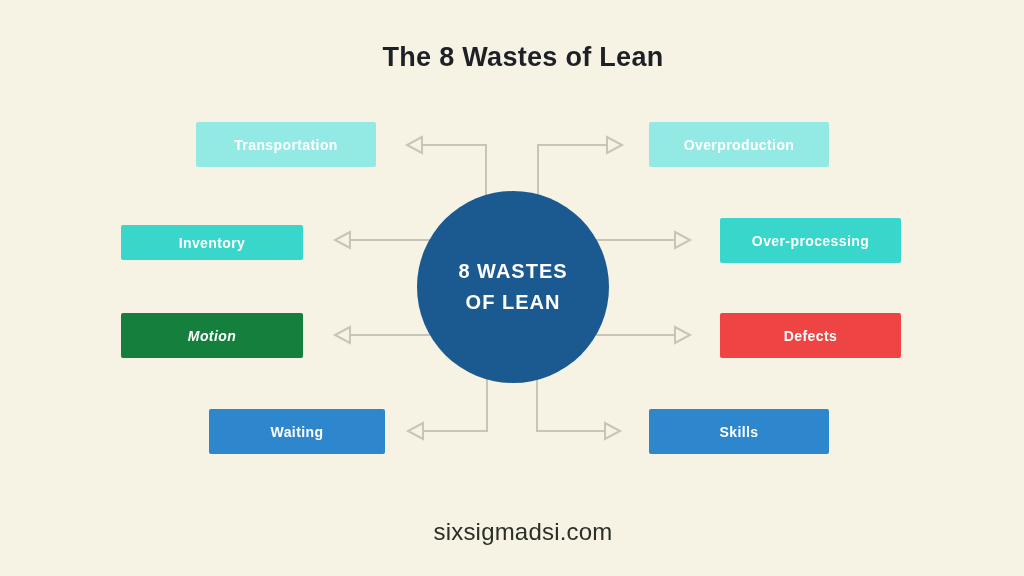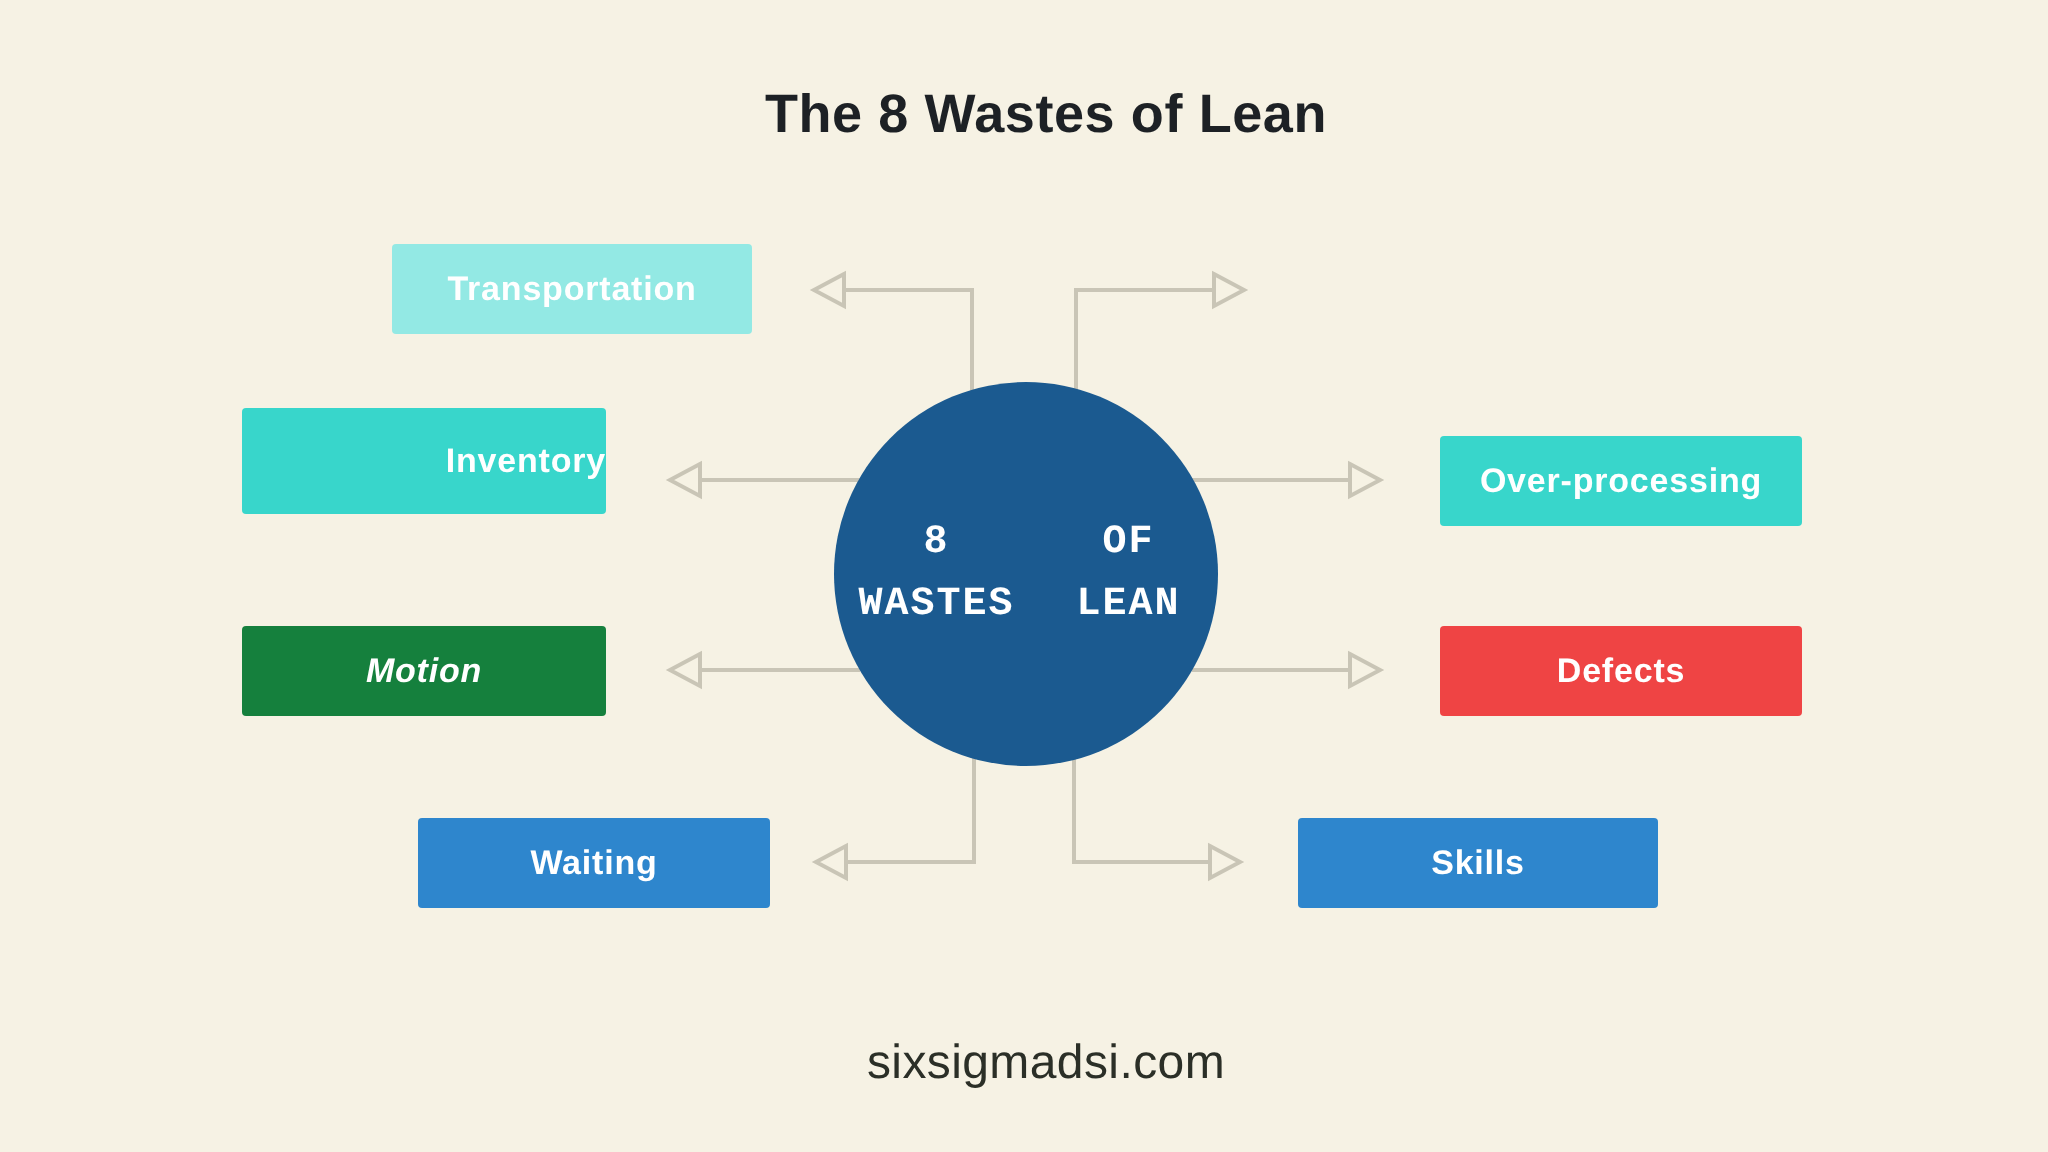--- a/index.html
+++ b/index.html
@@ -31,46 +31,45 @@
   .connectors path{
     stroke:var(--arrow,#c9c5b6);
     stroke-width:2;
     fill:none;
     stroke-linejoin:miter;
   }
   .node{
     position:absolute;
     display:flex;align-items:center;justify-content:center;
     color:var(--node_text,#ffffff);
-    font-size:17px;font-weight:700;
+    font-size:14px;font-weight:700;
     letter-spacing:.4px;
     border-radius:2px;
   }
   .pos-0{left:196px;top:122px;width:180px;height:45px;}
   .pos-1{left:649px;top:122px;width:180px;height:45px;}
-  .pos-2{left:121px;top:204px;width:182px;height:53px;justify-content:flex-end;}
+  .pos-2{left:121px;top:225px;width:182px;height:35px;}
   .pos-3{left:720px;top:218px;width:181px;height:45px;}
   .pos-4{left:121px;top:313px;width:182px;height:45px;}
   .pos-5{left:720px;top:313px;width:181px;height:45px;}
   .pos-6{left:209px;top:409px;width:176px;height:45px;}
   .pos-7{left:649px;top:409px;width:180px;height:45px;}
   .center-circle{
     position:absolute;
     left:417px;top:191px;
     width:192px;height:192px;
     border-radius:50%;
     background:var(--center_circle,#1b5a90);
-    display:flex;flex-direction:row;
+    display:flex;flex-direction:column;
     align-items:center;justify-content:center;
     color:var(--center_text,#ffffff);
     font-size:20px;font-weight:700;
     letter-spacing:1px;
     line-height:1.55;
     text-align:center;
-    font-family:Liberation Mono, monospace;
   }
   .footer{
     position:absolute;
     top:518px;left:0;width:100%;
     text-align:center;
     font-size:24px;
     font-weight:500;
     color:var(--footer_text,#2b2f27);
     letter-spacing:.2px;
   }
@@ -89,20 +88,23 @@
     <path d="M596 240 H675 M675 232 L690 240 L675 248 Z"></path>
     <path d="M430 335 H350 M350 327 L335 335 L350 343 Z"></path>
     <path d="M596 335 H675 M675 327 L690 335 L675 343 Z"></path>
     <path d="M487 378 V431 H423 M423 423 L408 431 L423 439 Z"></path>
     <path d="M537 378 V431 H605 M605 423 L620 431 L605 439 Z"></path>
   </svg>
 
   <div class="node pos-0" style="background: rgb(147, 233, 228);">
     <span>Transportation</span>
   </div>
+  <div class="node pos-1" style="background: rgb(147, 233, 228);">
+    <span>Overproduction</span>
+  </div>
   <div class="node pos-2" style="background: rgb(56, 214, 203);">
     <span>Inventory</span>
   </div>
   <div class="node pos-3" style="background: rgb(56, 214, 203);">
     <span>Over-processing</span>
   </div>
   <div class="node pos-4" style="background: #15803d; font-style: italic;">
     <span>Motion</span>
   </div>
   <div class="node pos-5" style="background: #ef4444;">

